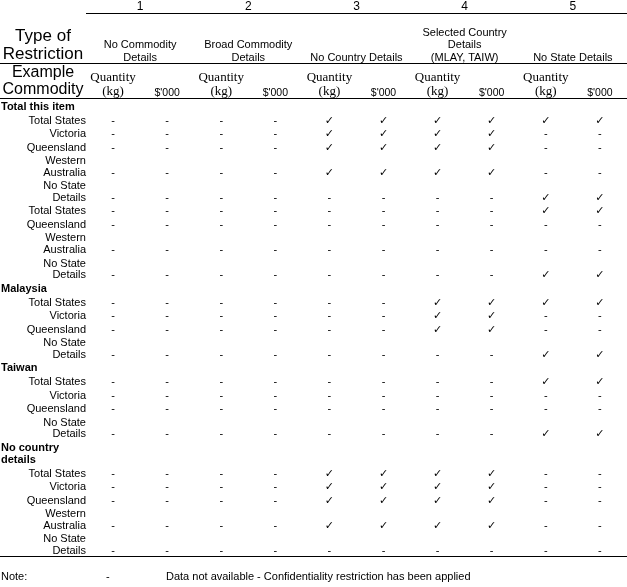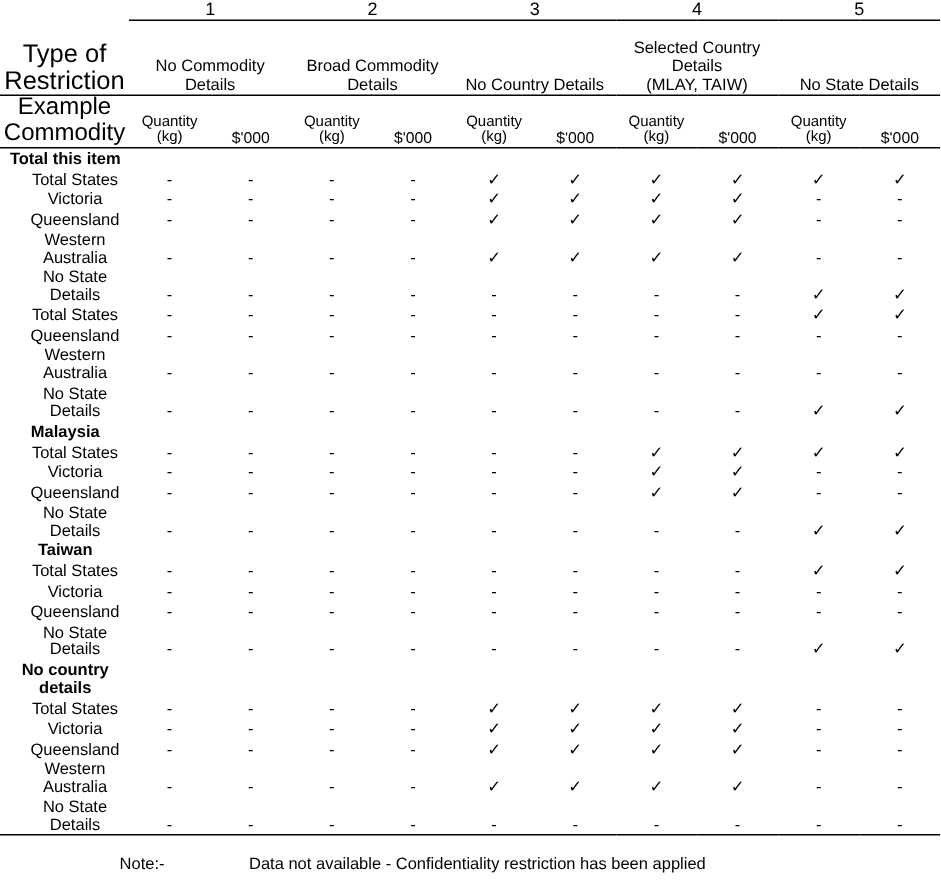--- a/index.html
+++ b/index.html
@@ -72,44 +72,45 @@
   }
 
   
   .ex-label {
     text-align: left;
     font-size: 16px;
     padding: 3px 0 3px 1px;
     vertical-align: bottom;
   }
   .qty-cell {
-    font-size: 10px;
+    font-size: 13px;
     line-height: 1.05;
     padding: 3px 0 3px 0;
     vertical-align: bottom;
     text-align: center;
+    font-family: Liberation Serif, serif;
   }
   .money-cell {
     font-size: 10.5px;
     padding: 3px 0 3px 0;
     vertical-align: bottom;
     text-align: center;
   }
 
   
   tr.section td.sec-label {
-    text-align: center;
+    text-align: left;
     font-weight: bold;
     font-size: 11px;
     padding: 2px 0 0 1px;
     line-height: 1.08;
     margin-top: 13px;
   }
   tr.datarow td.row-label {
-    text-align: center;
+    text-align: right;
     font-size: 11px;
     padding: 2px 0 0 14px;
   }
   tr.datarow td.cell {
     font-size: 11px;
     padding: 2px 0 0 0;
     text-align: center;
   }
   td.cell .mk-tick { font-size: 11px; }
   td.cell .mk-dash { font-size: 11px; }
@@ -118,21 +119,21 @@
   .note-wrap {
     margin-top: 13px;
     font-size: 11px;
     position: relative;
   }
   .note-row {
     display: flex;
     align-items: baseline;
     height: 17px;
   }
-  .note-lbl { width: 105px; text-align: right; padding-left: 1px; }
+  .note-lbl { width: 105px; text-align: left; padding-left: 1px; }
   .note-sym { width: 60px; text-align: left; }
   .note-txt { text-align: center; }
 </style>
 </head>
 <body>
 
 <div id="page">
 
   <table class="grid">
     <colgroup>

